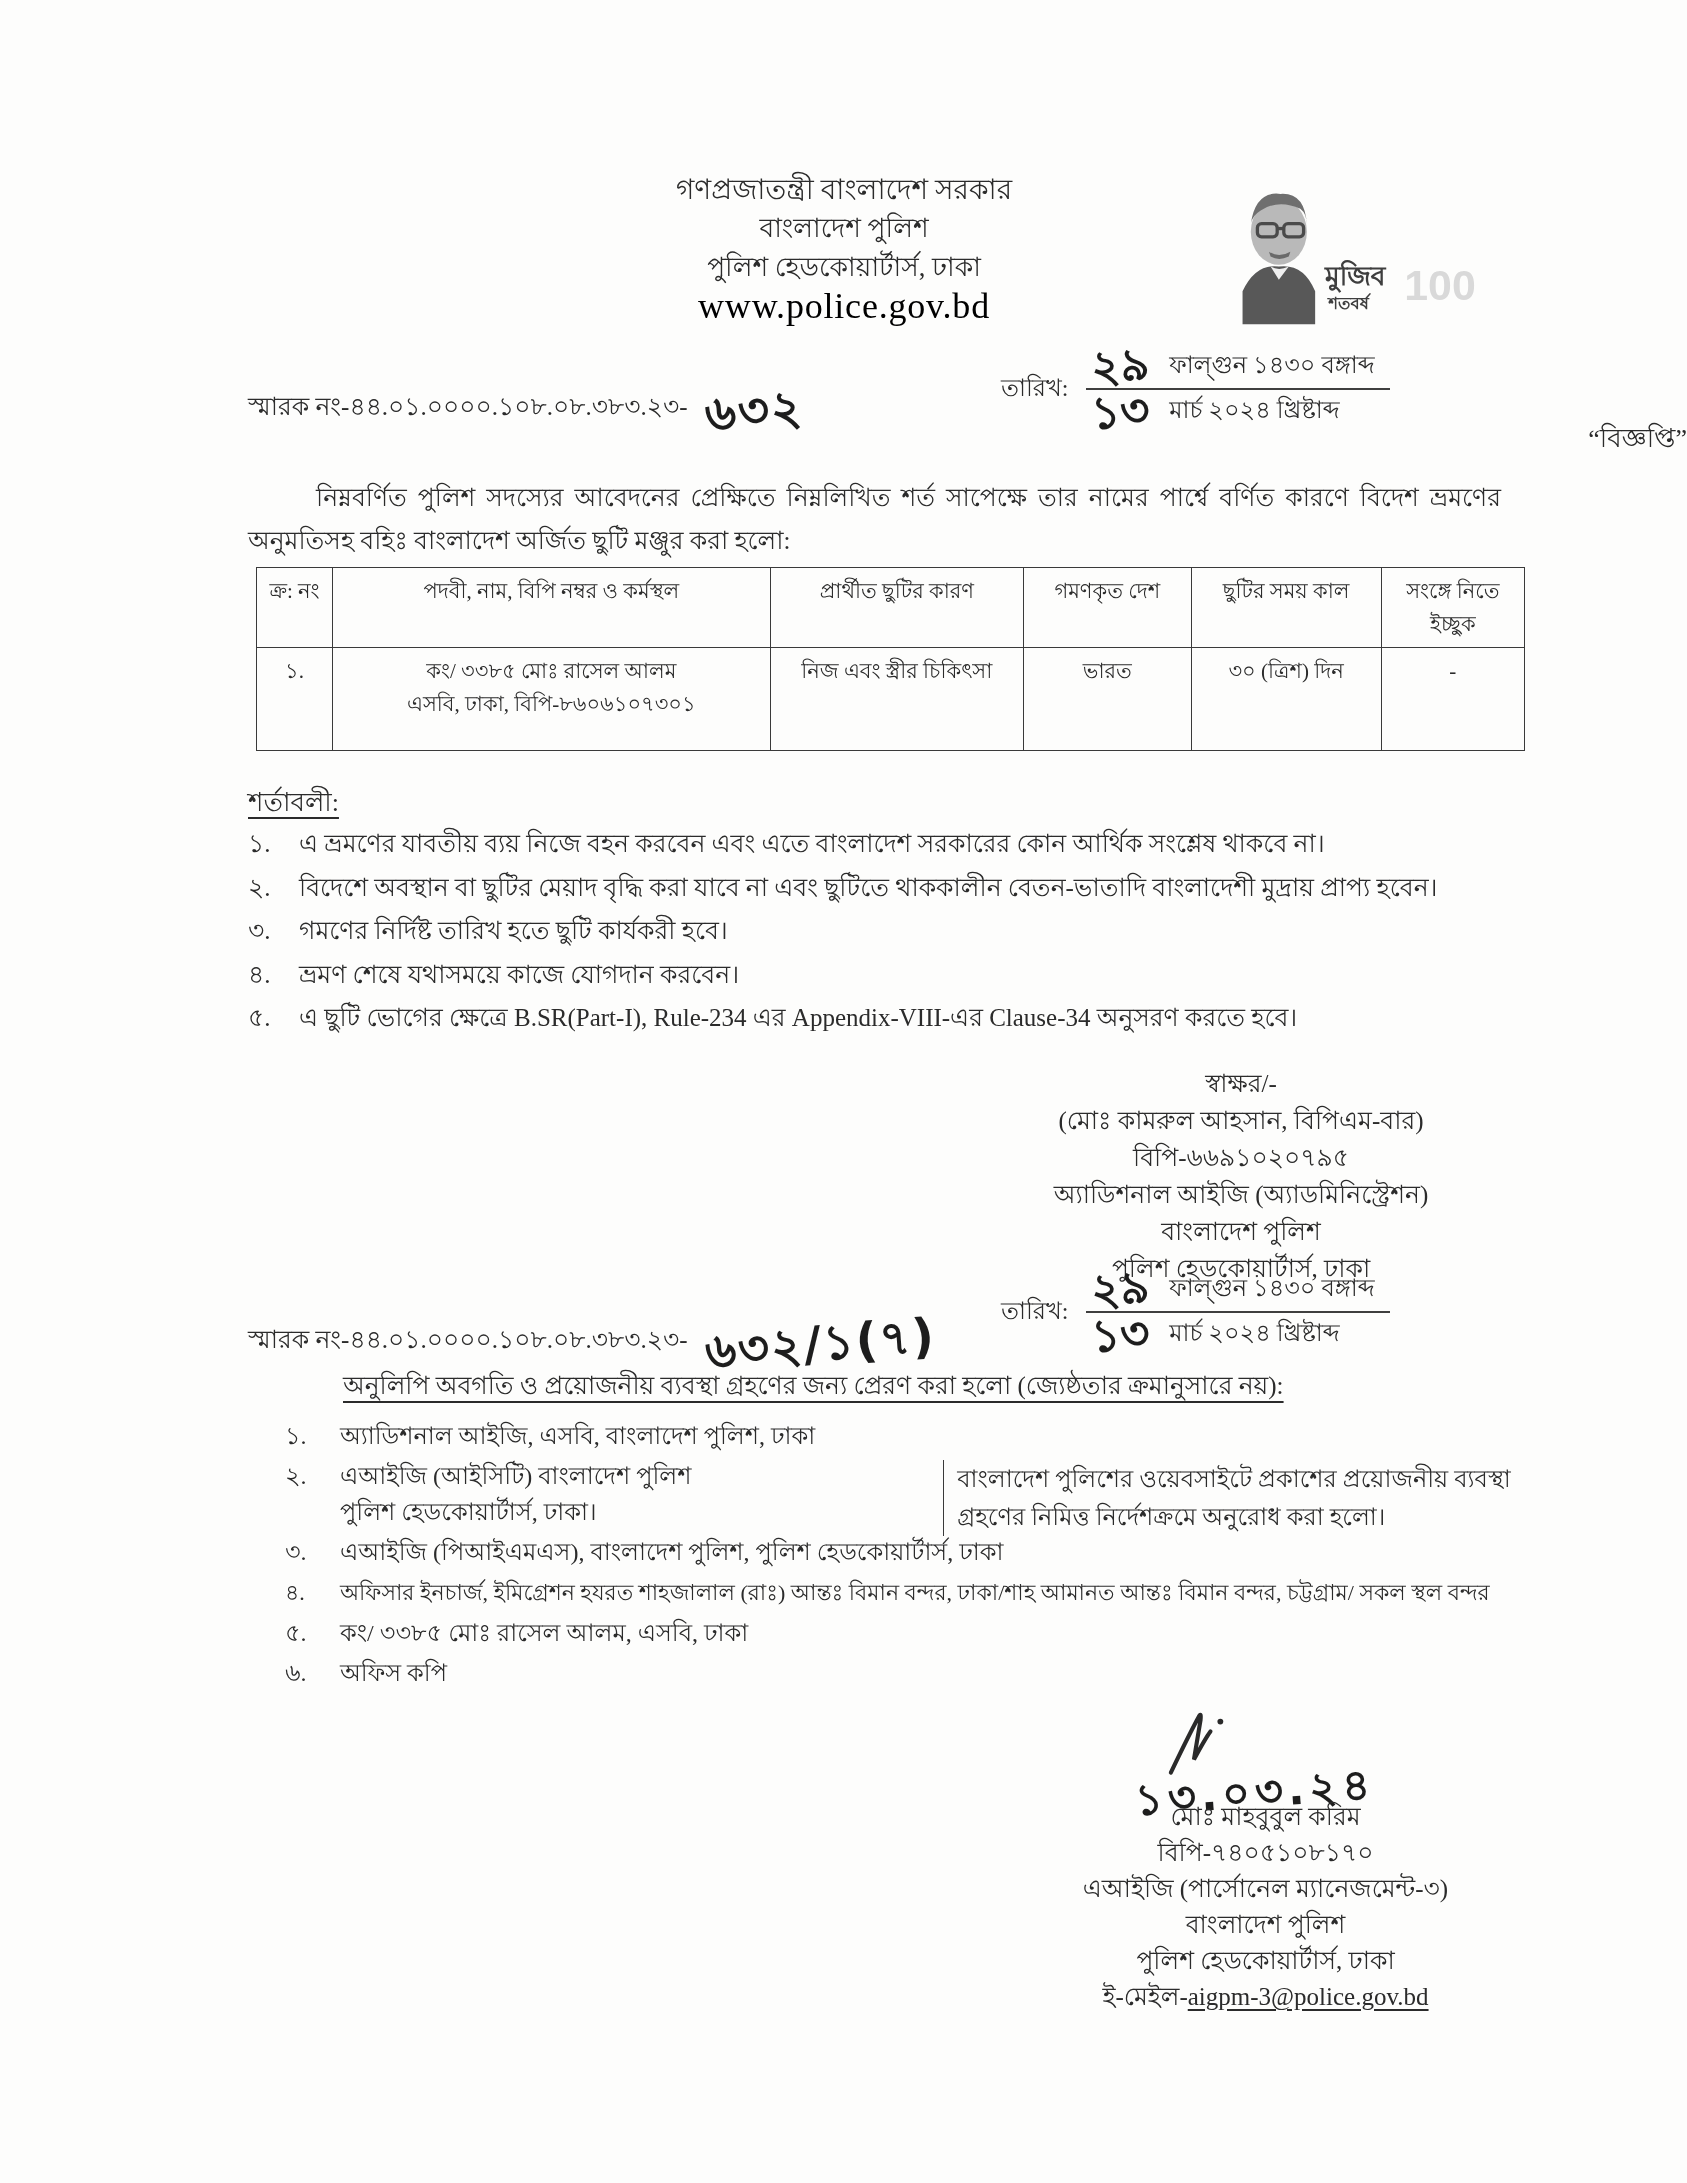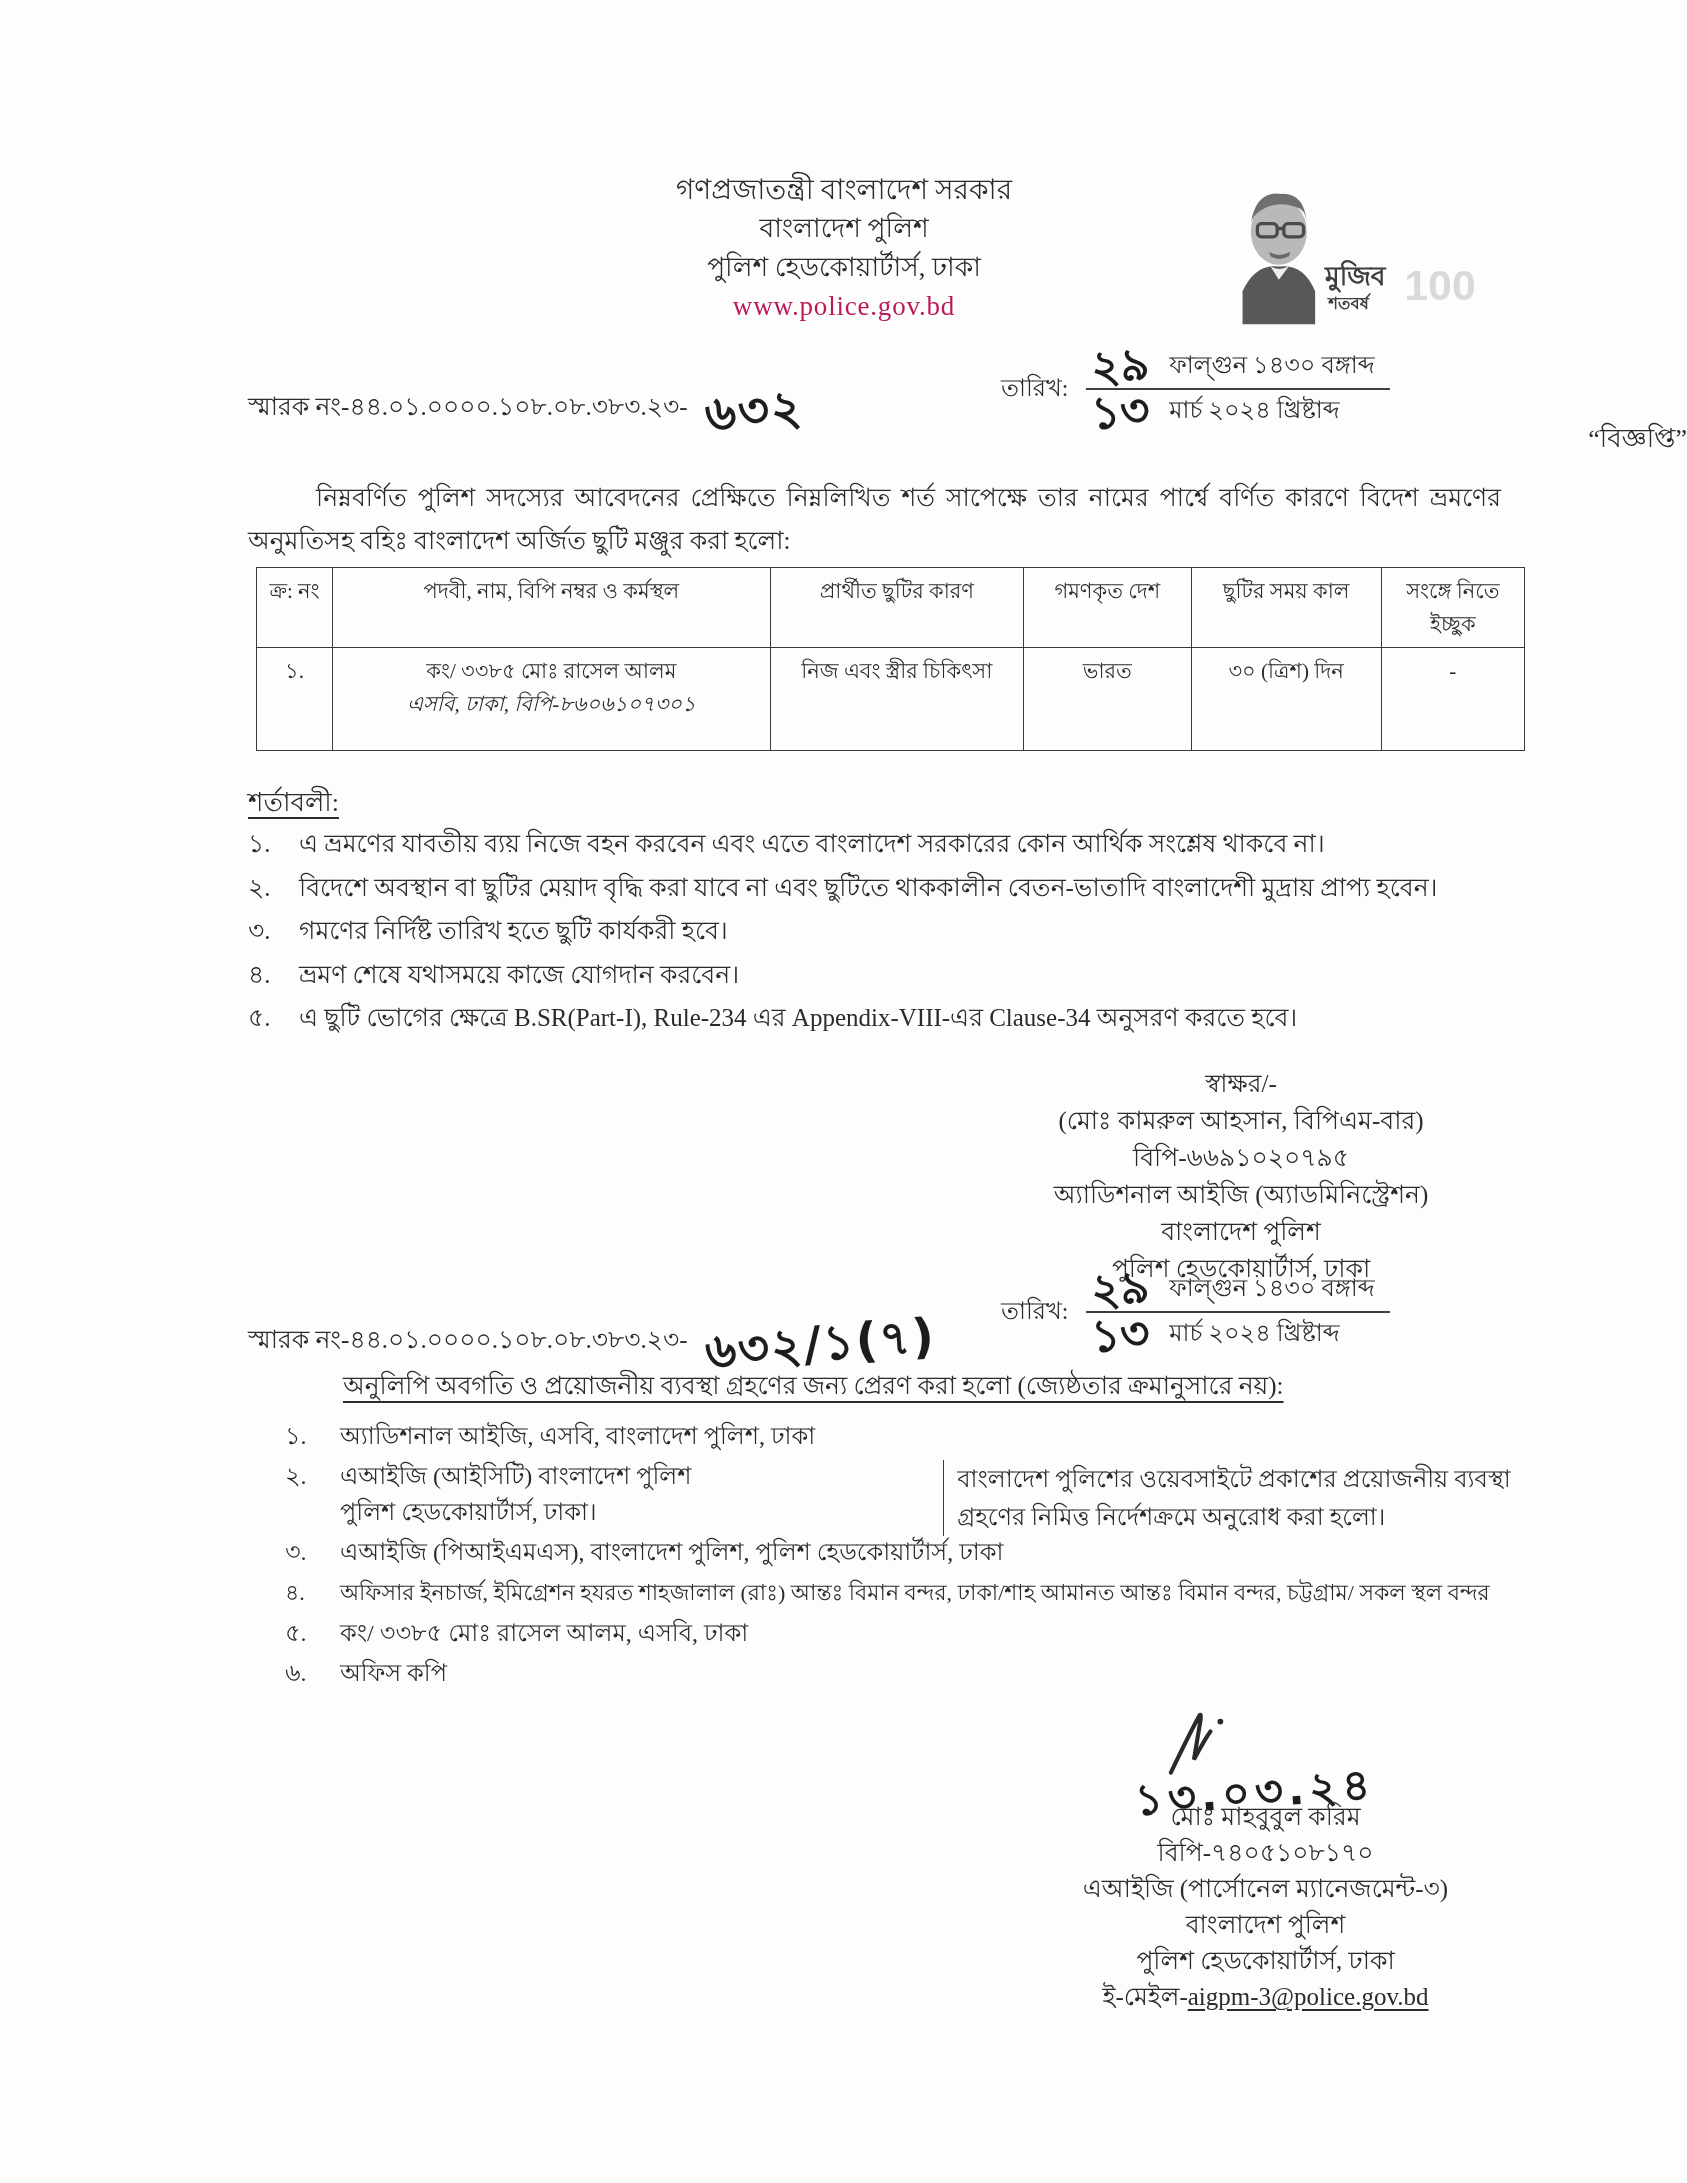--- a/index.html
+++ b/index.html
@@ -11,21 +11,21 @@
     font-family:"Liberation Serif","DejaVu Serif",serif;
     color:#2b2b2b;
     overflow:hidden;
   }
   
   .header-block{
     position:absolute;top:170px;left:447px;width:794px;
     text-align:center;line-height:39px;font-size:26.5px;
   }
   .header-block .gov{font-size:28px;}
-  .header-block .site{font-size:27px;letter-spacing:0.8px;color:#be185d;}
+  .header-block .site{font-size:36px;letter-spacing:0.8px;color:#000000;}
   
   .logo{position:absolute;top:184px;left:1214px;width:265px;height:165px;}
   
   .memo-row{position:absolute;left:248px;font-size:25px;white-space:nowrap;}
   .memo1{top:374px;}
   .memo2{top:1307px;}
   .hw{
     font-family:"DejaVu Sans","Liberation Sans",sans-serif;
     font-weight:bold;color:#1d1d1d;
     display:inline-block;transform:rotate(-4deg);
@@ -161,21 +161,21 @@
         <th>গমণকৃত দেশ</th>
         <th>ছুটির সময় কাল</th>
         <th>সংঙ্গে নিতে ইচ্ছুক</th>
       </tr>
     </thead>
     <tbody>
       <tr>
         <td>১.</td>
         <td class="name-cell">
           <span style="display:block;">কং/ ৩৩৮৫ মোঃ রাসেল আলম</span>
-          <span style="display:block;font-style:italic;">এসবি, ঢাকা, বিপি-৮৬০৬১০৭৩০১</span>
+          <span style="display:block;">এসবি, ঢাকা, বিপি-৮৬০৬১০৭৩০১</span>
         </td>
         <td>নিজ এবং স্ত্রীর চিকিৎসা</td>
         <td>ভারত</td>
         <td>৩০ (ত্রিশ) দিন</td>
         <td>-</td>
       </tr>
     </tbody>
   </table>
 
   <div class="cond-heading">শর্তাবলী:</div>

